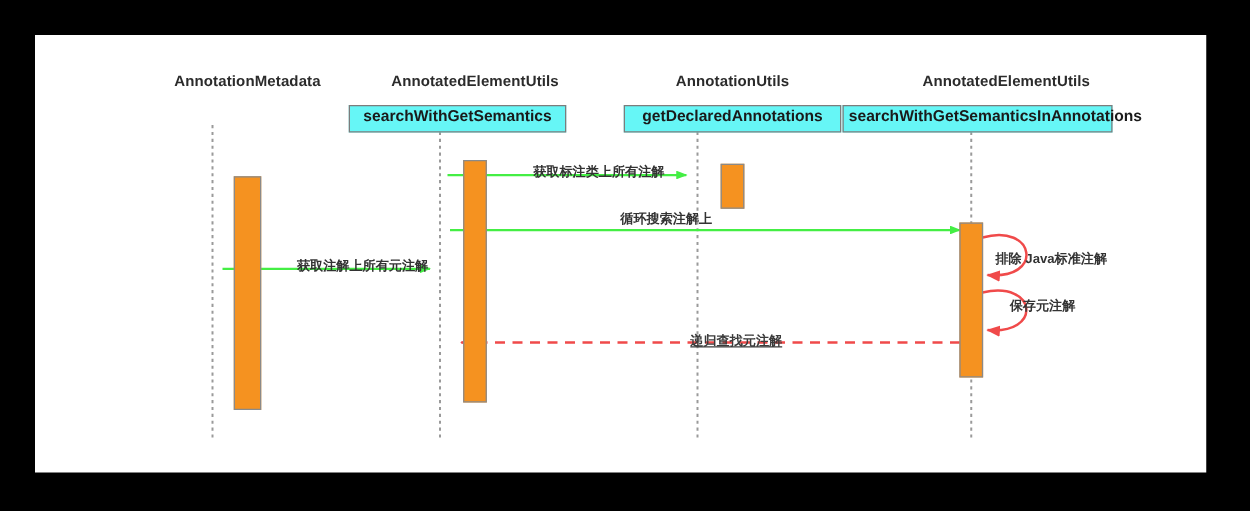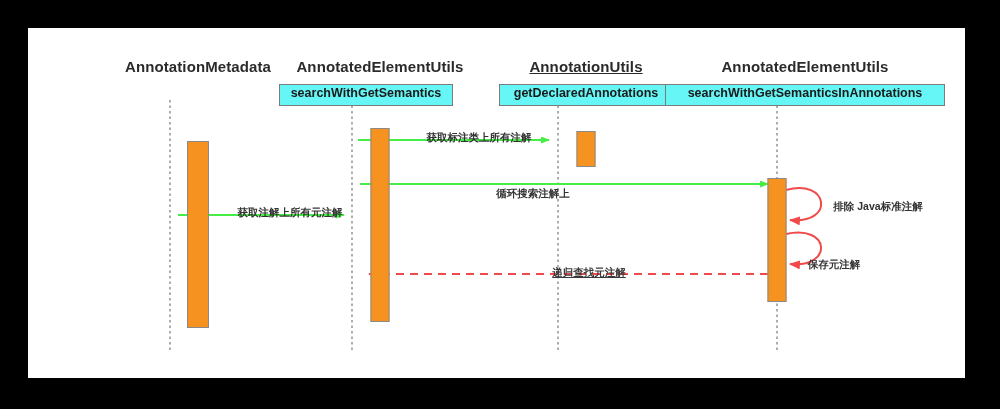--- a/index.html
+++ b/index.html
@@ -26,21 +26,21 @@
     position: absolute;
     left: 0;
     top: 0;
     width: 937px;
     height: 350px;
   }
   
   .cls-name {
     position: absolute;
     text-align: center;
-    font-size: 15px;
+    font-size: 12px;
     font-weight: bold;
     color: #2b2b2b;
     letter-spacing: 0.1px;
     white-space: nowrap;
     transform: translateX(-50%);
   }
   
   .method-box {
     position: absolute;
     box-sizing: border-box;
@@ -130,33 +130,33 @@
     </g>
   </svg>
 
   <div class="cls-name" style="left:170px; top:30px;">AnnotationMetadata</div>
   <div class="activation" style="left:170px; top:113px; width:22px; height:187px;"></div>
 
   <div class="cls-name" style="left:352px; top:30px;">AnnotatedElementUtils</div>
   <div class="method-box" style="left:338px; top:56px; width:174px; height:22px;">searchWithGetSemantics</div>
   <div class="activation" style="left:352px; top:100px; width:19px; height:194px;"></div>
 
-  <div class="cls-name" style="left:558px; top:30px;text-decoration:underline;">AnnotationUtils</div>
+  <div class="cls-name" style="left:558px; top:30px;">AnnotationUtils</div>
   <div class="method-box" style="left:558px; top:56px; width:174px; height:22px;">getDeclaredAnnotations</div>
   <div class="activation" style="left:558px; top:103px; width:19px; height:36px;"></div>
 
   <div class="cls-name" style="left:777px; top:30px;">AnnotatedElementUtils</div>
-  <div class="method-box" style="left:777px; top:56px; width:280px; height:22px;">searchWithGetSemanticsInAnnotations</div>
+  <div class="method-box" style="left:754px; top:56px; width:216px; height:22px;">searchWithGetSemanticsInAnnotations</div>
   <div class="activation" style="left:749px; top:150px; width:19px; height:124px;"></div>
 
   <div class="msg-label" style="left:451px; top:103px;">获取标注类上所有注解</div>
 
-  <div class="msg-label" style="left:505px; top:159px;">循环搜索注解上</div>
+  <div class="msg-label" style="left:505px; top:140px;">循环搜索注解上</div>
 
   <div class="msg-label" style="left:262px; top:178px;text-align:right;">获取注解上所有元注解</div>
 
-  <div class="msg-label" style="left:813px; top:172px;margin-left:37px;">排除 Java标准注解</div>
+  <div class="msg-label" style="left:813px; top:172px;">排除 Java标准注解</div>
 
-  <div class="msg-label" style="left:806px; top:230px;text-align:center;">保存元注解</div>
+  <div class="msg-label" style="left:806px; top:210px;text-align:center;">保存元注解</div>
 
   <div class="msg-label red" style="left:561px; top:238px;text-decoration:underline;">递归查找元注解</div>
 
 </div>
 
 </body></html>

